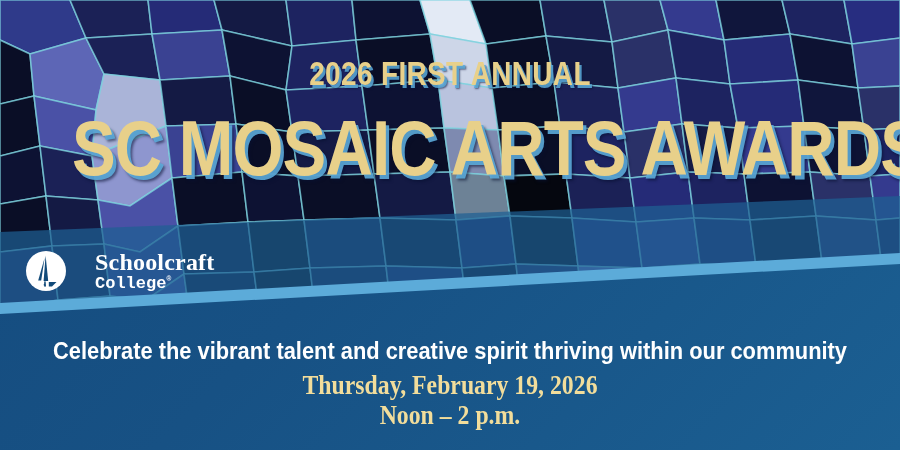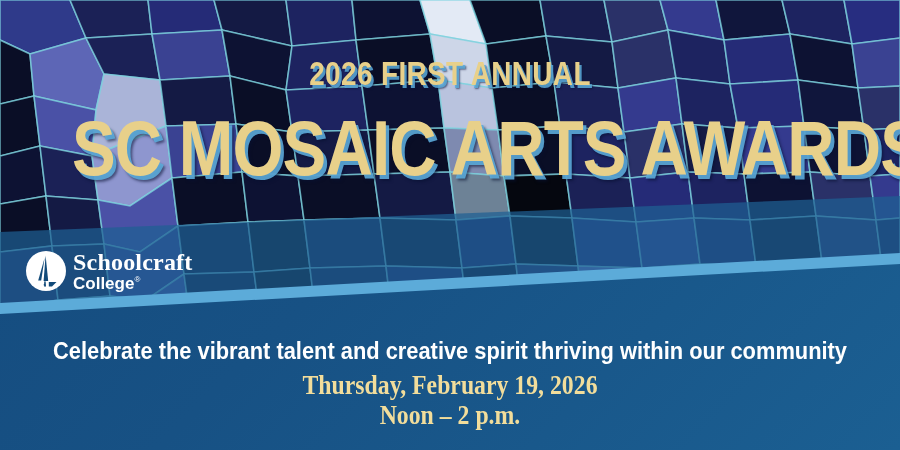--- a/index.html
+++ b/index.html
@@ -59,31 +59,31 @@
   }
   .headline {
     top:103px;
     font-size:78px;
     letter-spacing:-1px;
     transform:scaleX(.84);
     text-shadow: 4px 4px 0 rgba(92,171,217,.9), 6px 6px 3px rgba(8,16,50,.55);
   }
 
   
-  .logo { position:absolute; left:25px; top:250px; display:flex; align-items:center; gap:6px; }
+  .logo { position:absolute; left:25px; top:250px; display:flex; align-items:center; gap:28px; }
   .logo-mark { width:42px; height:42px; flex:0 0 42px; }
   .logo-words { line-height:1; }
   .logo-words .l1 {
     display:block; color:#ffffff;
     font-family:"Liberation Serif","DejaVu Serif",serif;
     font-weight:bold; font-size:24px; letter-spacing:.2px;
   }
   .logo-words .l2 {
     display:block; color:#ffffff;
-    font-family:Liberation Sans, sans-serif;
+    font-family:Liberation Mono, monospace;
     font-weight:bold; font-size:17px; margin-top:1px;
   }
   .logo-words .l2 sup { font-size:8px; vertical-align:super; font-weight:normal; }
 
   
   .tagline {
     position:absolute; top:338px; left:0; width:900px; text-align:center;
     color:#ffffff;
     font-family:"Liberation Sans Narrow","Liberation Sans", sans-serif;
     font-weight:bold; font-size:23px;

